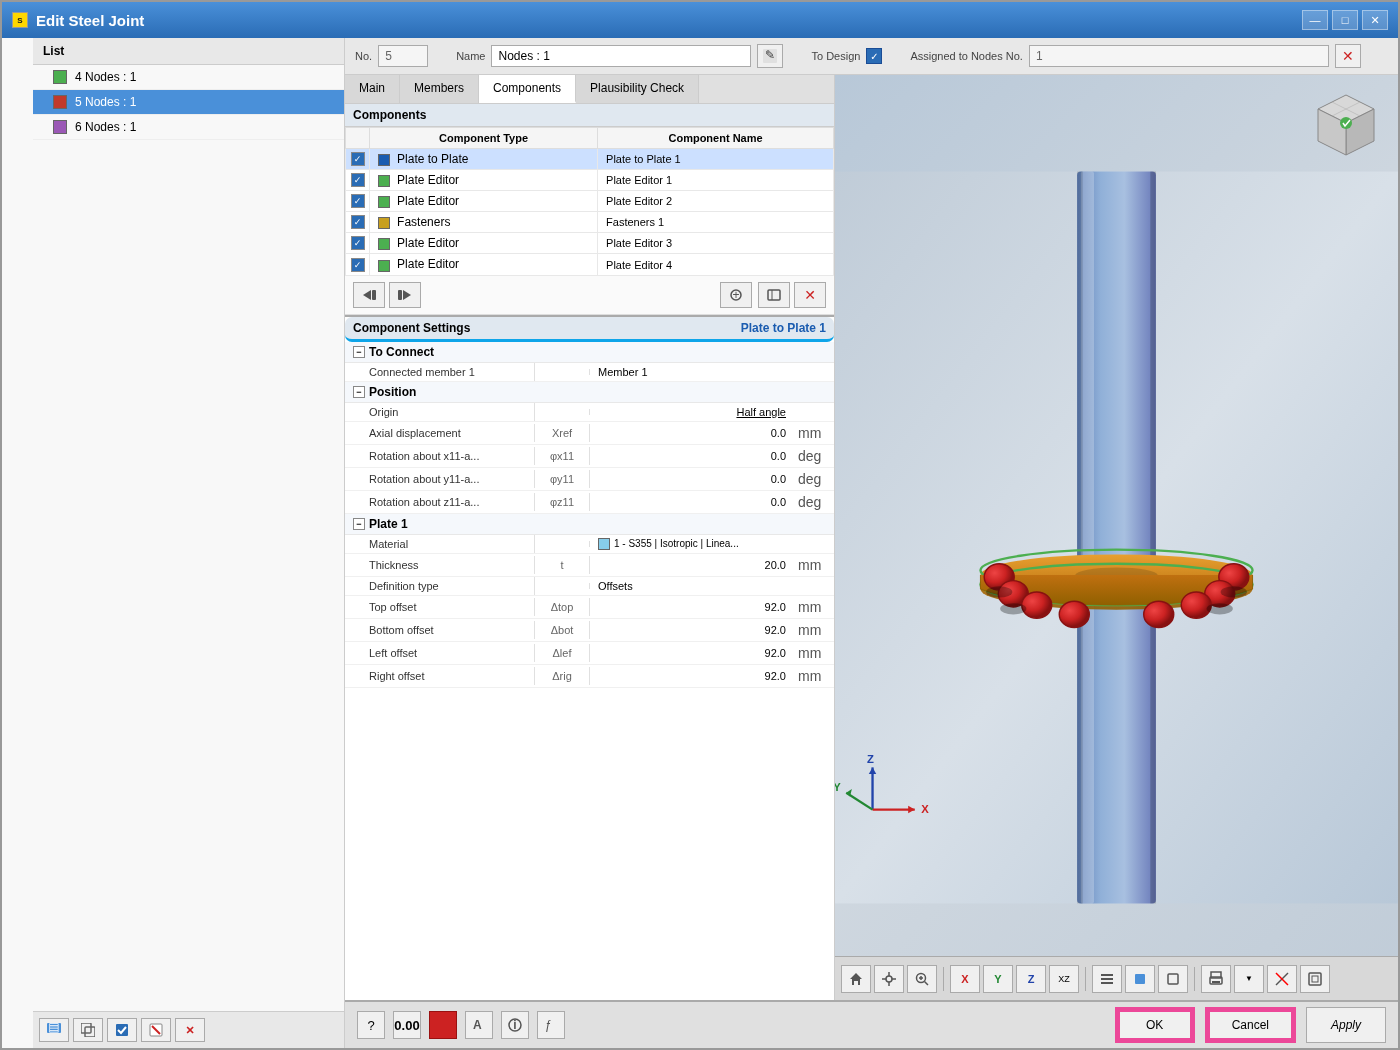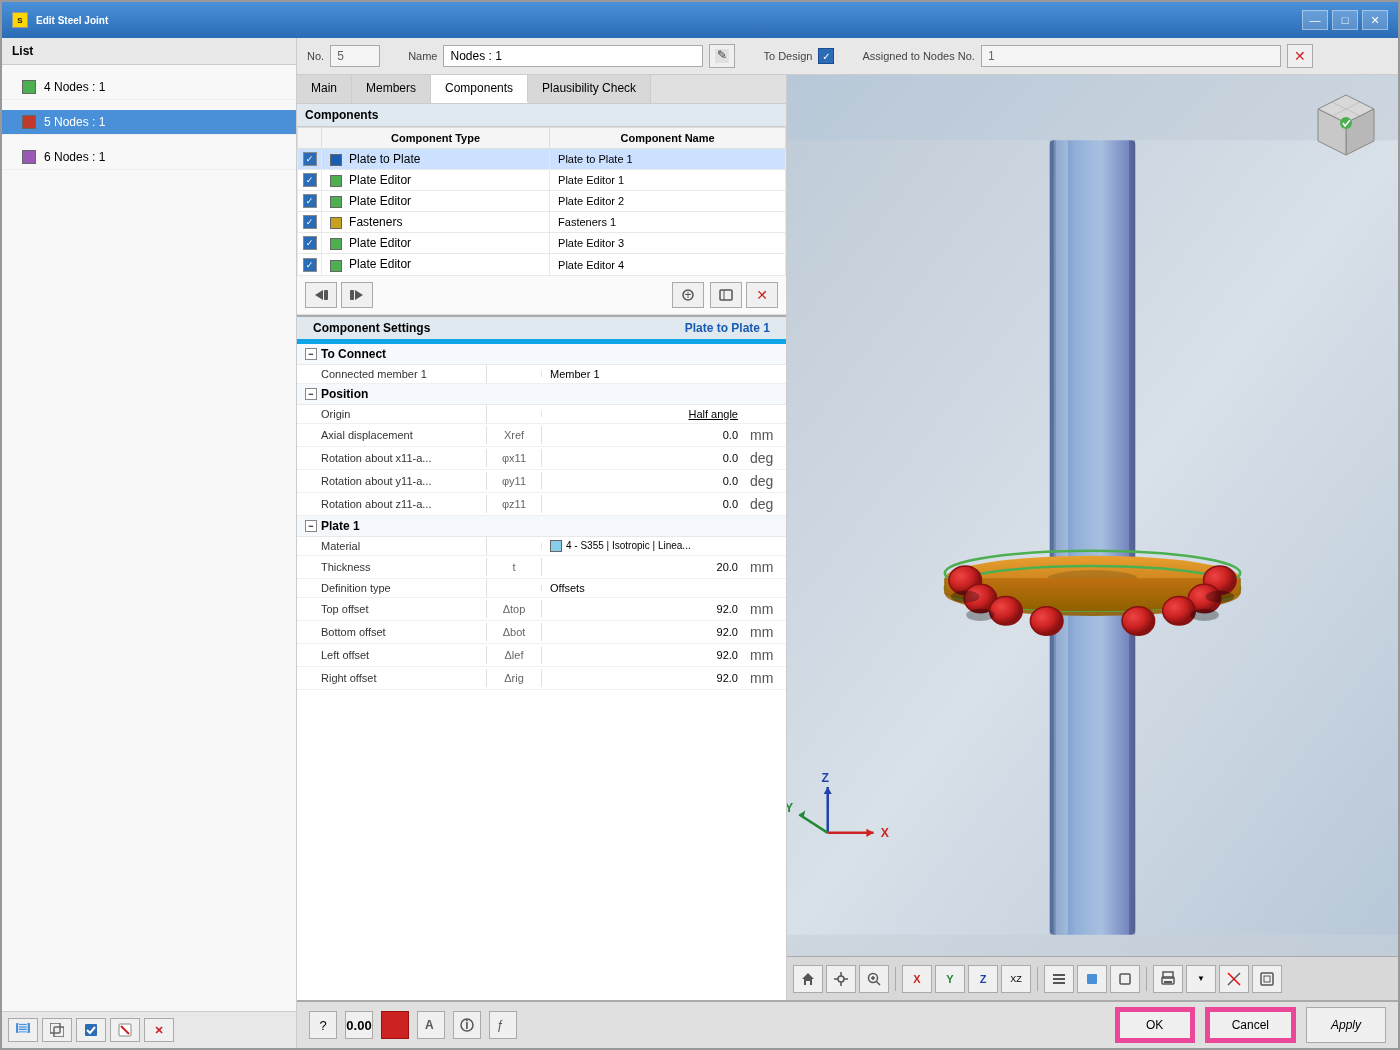--- a/index.html
+++ b/index.html
@@ -3,31 +3,31 @@
   <meta charset="utf-8">
   <style>
     * { box-sizing: border-box; margin: 0; padding: 0; font-family: 'Segoe UI', Tahoma, Geneva, Verdana, sans-serif; font-size: 12px; }
     body { background: #d4d0c8; width: 1400px; height: 1050px; overflow: hidden; }
     
     .window { background: #f0f0f0; border: 2px solid #999; width: 1400px; height: 1050px; display: flex; flex-direction: column; }
     
     .title-bar { background: linear-gradient(to bottom, #4a90d9, #2a6cb5); color: white; padding: 6px 10px; display: flex; align-items: center; justify-content: space-between; height: 36px; flex-shrink: 0; }
     .title-bar-left { display: flex; align-items: center; gap: 8px; }
     .title-icon { width: 16px; height: 16px; background: #ffd700; border: 1px solid #999; display: flex; align-items: center; justify-content: center; font-size: 9px; }
-    .title-text { font-size: 10px; font-weight: 600; }
+    .title-text { font-size: 15px; font-weight: 600; }
     .title-bar-right { display: flex; gap: 4px; }
     .title-btn { width: 26px; height: 20px; background: rgba(255,255,255,0.2); border: 1px solid rgba(255,255,255,0.4); color: white; cursor: pointer; display: flex; align-items: center; justify-content: center; font-size: 11px; }
     
     .main-content { display: flex; flex: 1; overflow: hidden; }
     
     
-    .left-panel { width: 295px; background: #f8f8f8; border-right: 1px solid #ccc; display: flex; flex-direction: column; flex-shrink: 0; }
+    .left-panel { width: 343px; background: #f8f8f8; border-right: 1px solid #ccc; display: flex; flex-direction: column; flex-shrink: 0; padding-left: 31px; }
     .list-header { background: #e8e8e8; padding: 6px 10px; border-bottom: 1px solid #ccc; font-weight: 600; font-size: 12px; }
     .list-items { flex: 1; overflow-y: auto; }
-    .list-item { padding: 5px 10px; display: flex; align-items: center; gap: 8px; cursor: pointer; border-bottom: 1px solid #eee; margin-top: 10px; }
+    .list-item { padding: 5px 10px; display: flex; align-items: center; gap: 8px; cursor: pointer; border-bottom: 1px solid #eee; }
     .list-item.selected { background: #4a90d9; color: white; }
     .list-item-color { width: 14px; height: 14px; border: 1px solid #666; flex-shrink: 0; }
     .list-bottom { padding: 6px; display: flex; gap: 4px; border-top: 1px solid #ccc; background: #e8e8e8; }
     .list-bottom-btn { width: 30px; height: 24px; background: #f0f0f0; border: 1px solid #aaa; cursor: pointer; display: flex; align-items: center; justify-content: center; font-size: 11px; }
     
     
     .right-section { flex: 1; display: flex; flex-direction: column; overflow: hidden; }
     
     
     .top-bar { background: #e8e8e8; border-bottom: 1px solid #ccc; padding: 6px 10px; display: flex; align-items: center; gap: 28px; flex-shrink: 0; }
@@ -66,21 +66,21 @@
     .comp-checkbox .checkmark { color: white; font-size: 9px; }
     .comp-color { width: 12px; height: 12px; display: inline-block; border: 1px solid #666; vertical-align: middle; margin-right: 4px; }
     
     
     .comp-actions { padding: 6px 8px; display: flex; align-items: center; gap: 4px; border-bottom: 1px solid #ddd; background: #fafafa; }
     .action-btn { width: 32px; height: 26px; background: #f0f0f0; border: 1px solid #aaa; cursor: pointer; display: flex; align-items: center; justify-content: center; font-size: 12px; }
     .action-btn-red { background: #f0f0f0; border: 1px solid #aaa; width: 32px; height: 26px; cursor: pointer; display: flex; align-items: center; justify-content: center; color: #cc2222; font-size: 14px; margin-left: auto; }
     
     
     .settings-area { border-top: 2px solid #aaa; overflow-y: auto; flex-shrink: 0; }
-    .settings-header { background: #e0e8f0; padding: 4px 16px; display: flex; justify-content: space-between; font-weight: 600; font-size: 12px; border-bottom: 5px solid #0ea5e9; }
+    .settings-header { background: #e0e8f0; padding: 4px 8px; display: flex; justify-content: space-between; font-weight: 600; font-size: 12px; border-bottom: 3px solid #0ea5e9; border-radius: 7px; }
     .settings-header-right { color: #1a5cb0; font-weight: 600; }
     
     .settings-tree { background: white; }
     .tree-group { }
     .tree-group-header { display: flex; align-items: center; gap: 4px; padding: 3px 8px; background: #f5f8fc; border-bottom: 1px solid #e8e8e8; font-weight: 600; cursor: pointer; }
     .tree-collapse { width: 12px; height: 12px; border: 1px solid #888; display: flex; align-items: center; justify-content: center; font-size: 9px; cursor: pointer; background: white; }
     .tree-row { display: flex; align-items: center; border-bottom: 1px solid #f0f0f0; }
     .tree-row-label { flex: 0 0 190px; padding: 3px 8px 3px 24px; color: #333; font-size: 11px; border-right: 1px solid #e0e0e0; }
     .tree-row-symbol { flex: 0 0 55px; padding: 3px 4px; color: #666; font-size: 11px; border-right: 1px solid #e0e0e0; text-align: center; }
     .tree-row-value { flex: 1; padding: 3px 8px; text-align: right; font-size: 11px; }
@@ -396,21 +396,21 @@
                 <div class="tree-group">
                   <div class="tree-group-header">
                     <div class="tree-collapse">−</div>
                     <span>Plate 1</span>
                   </div>
                   <div class="tree-row">
                     <div class="tree-row-label">Material</div>
                     <div class="tree-row-symbol"></div>
                     <div class="tree-row-value" style="text-align:left; display:flex; align-items:center; gap:4px;">
                       <span class="material-color"></span>
-                      <span style="font-size:10px;">4 - S355 | Isotropic | Linea...</span>
+                      <span style="font-size:10px;">1 - S355 | Isotropic | Linea...</span>
                     </div>
                     <div class="tree-row-unit"></div>
                   </div>
                   <div class="tree-row">
                     <div class="tree-row-label">Thickness</div>
                     <div class="tree-row-symbol">t</div>
                     <div class="tree-row-value">20.0</div>
                     <div class="tree-row-unit">mm</div>
                   </div>
                   <div class="tree-row">

